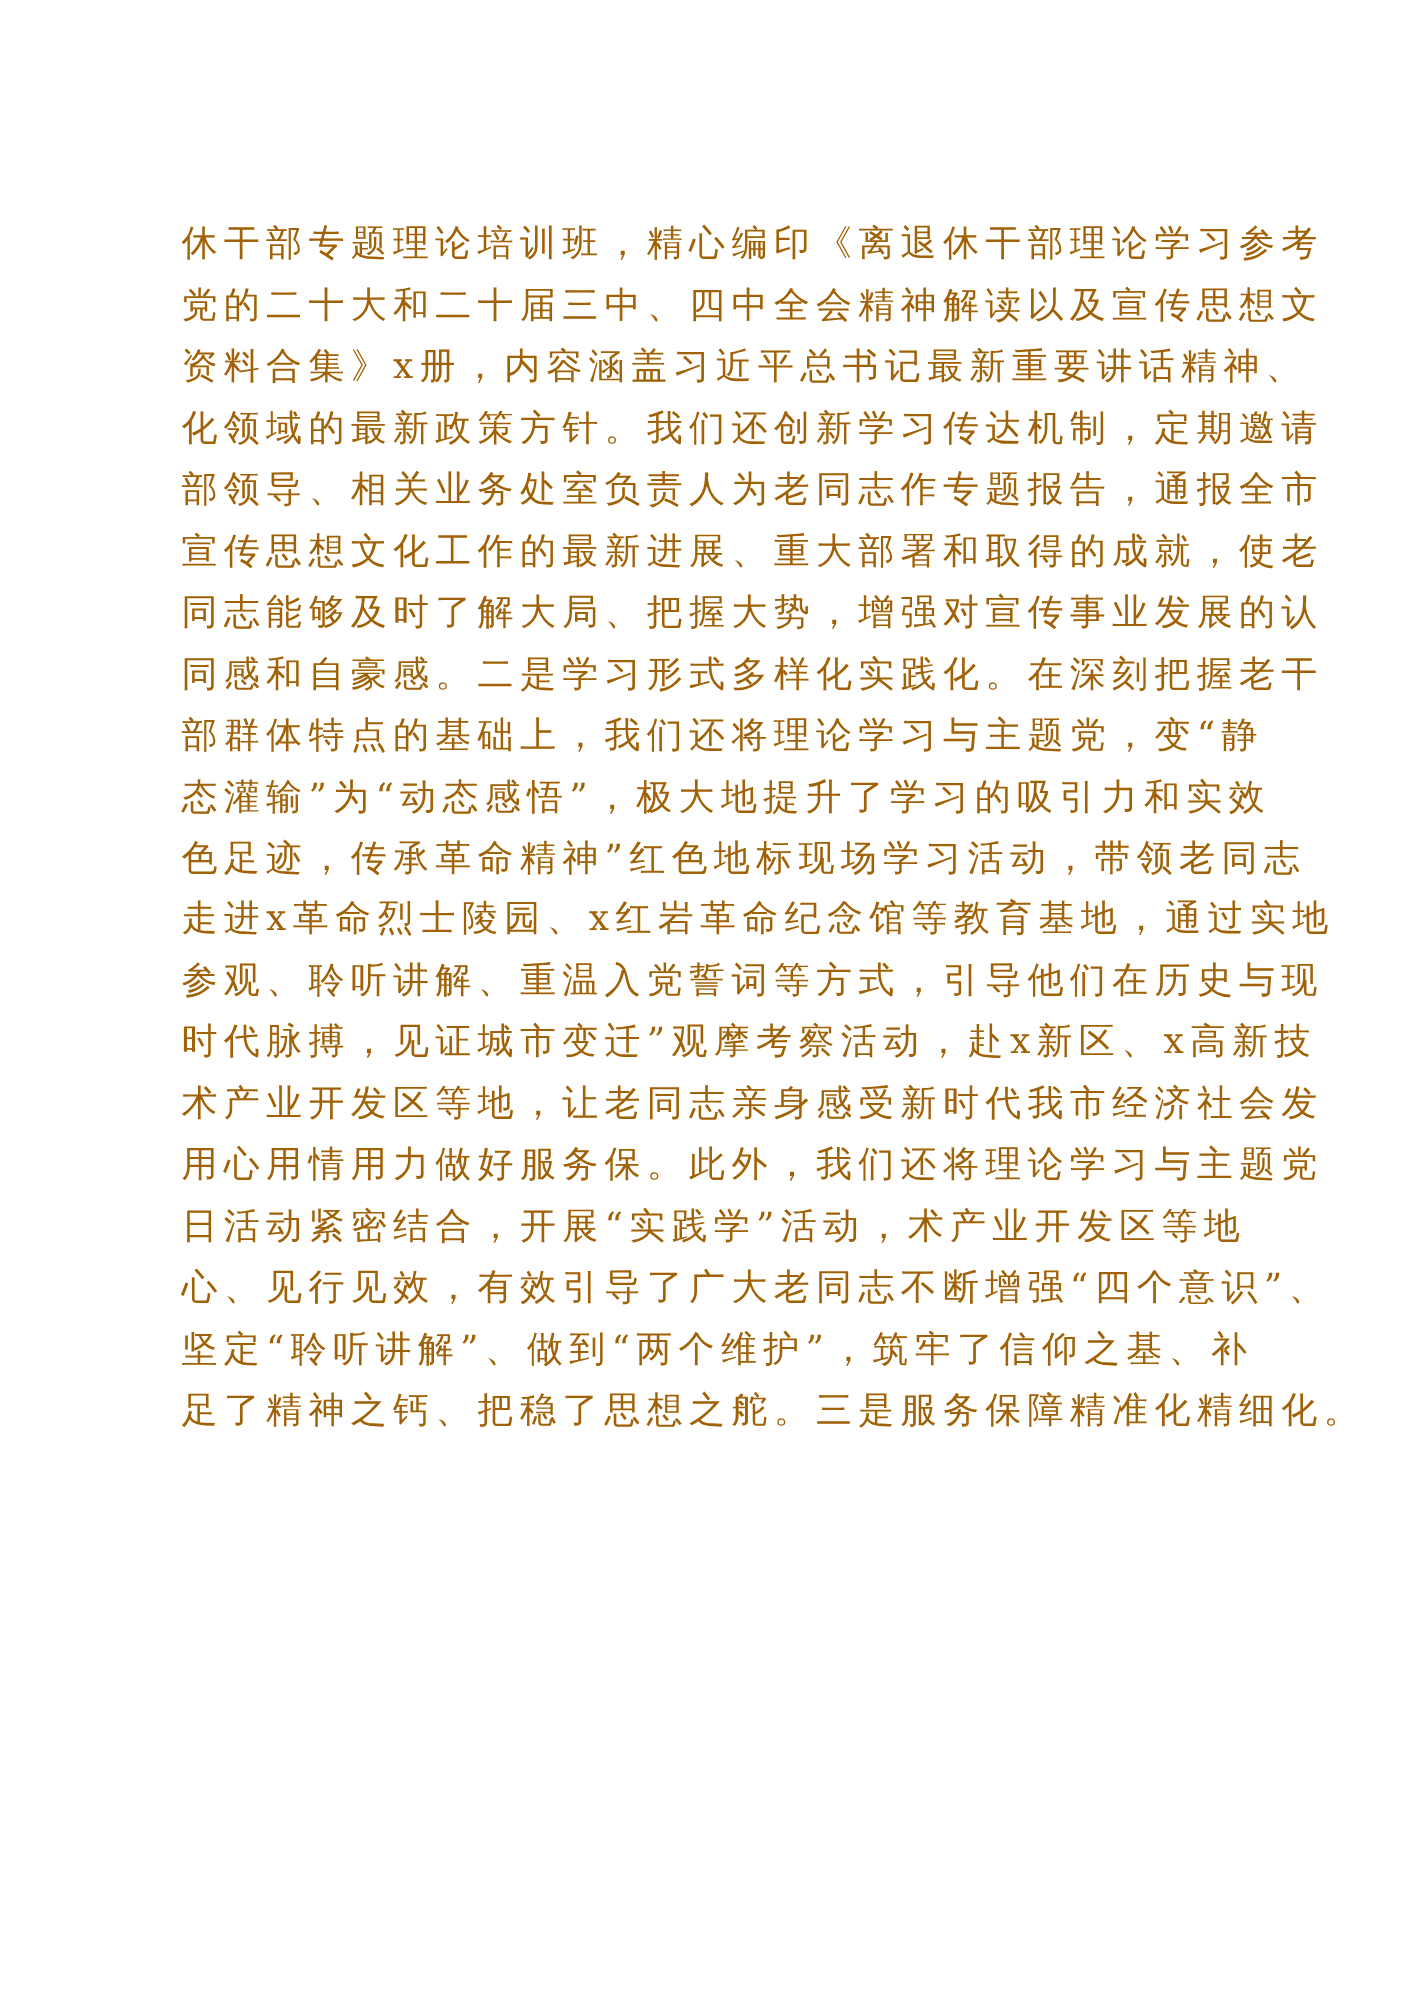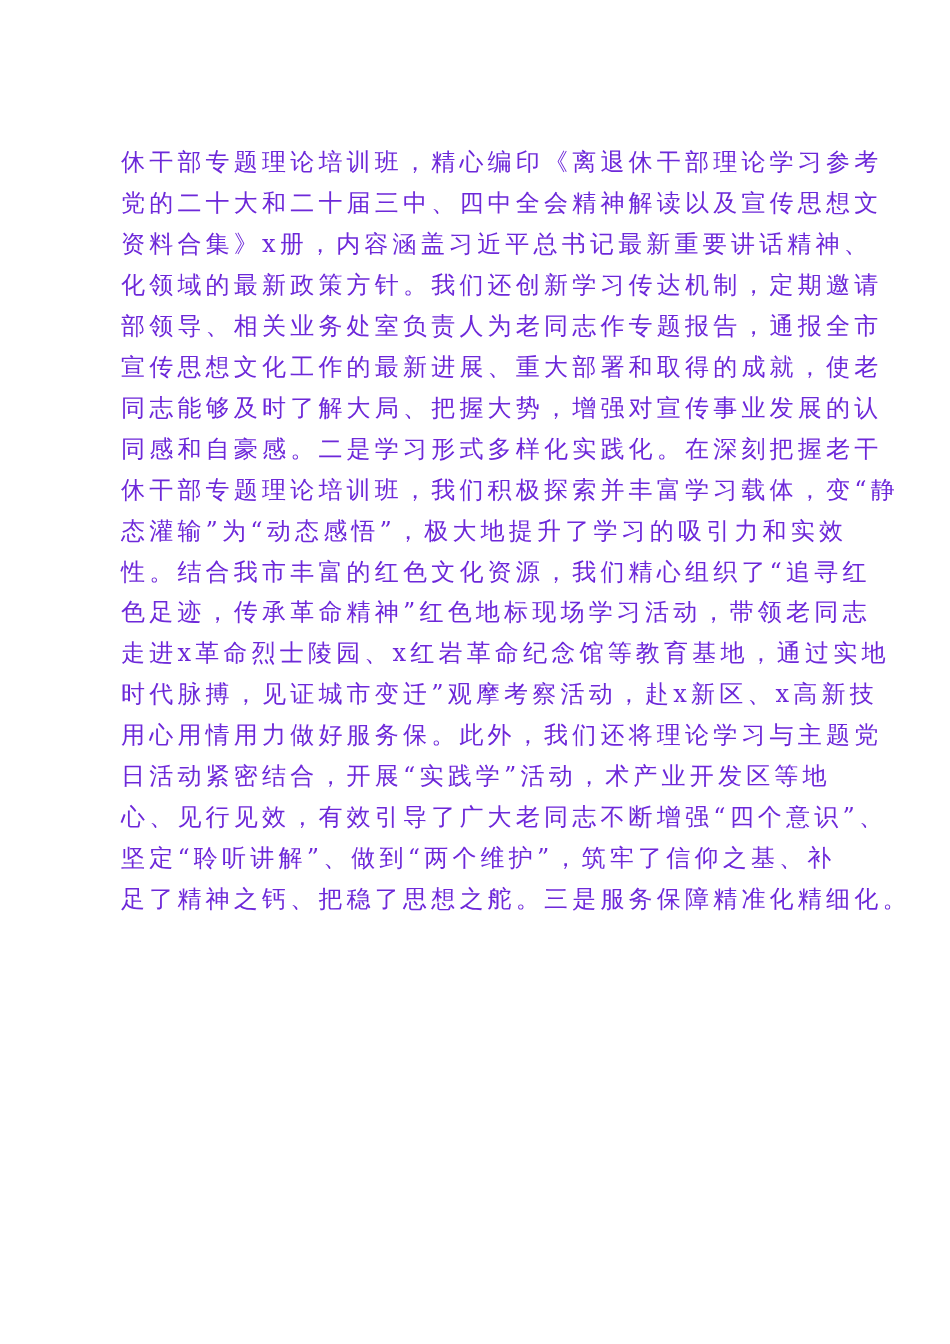--- a/index.html
+++ b/index.html
@@ -29,42 +29,43 @@
     margin: 0;
     padding: 0;
   }
   .line {
     display: block;
     height: 40.96px;
     line-height: 40.96px;
     font-family: "DejaVu Serif", "Liberation Serif", serif;
     font-size: 24px;
     letter-spacing: 4.2px;
-    color: #6d28d9;
+    color: #a16207;
     white-space: nowrap;
   }
 </style>
 </head>
 <body>
 
 <div class="page">
   <div class="body-text">
     <span class="line">休干部专题理论培训班，精心编印《离退休干部理论学习参考</span>
     <span class="line">党的二十大和二十届三中、四中全会精神解读以及宣传思想文</span>
     <span class="line">资料合集》x册，内容涵盖习近平总书记最新重要讲话精神、</span>
     <span class="line">化领域的最新政策方针。我们还创新学习传达机制，定期邀请</span>
     <span class="line">部领导、相关业务处室负责人为老同志作专题报告，通报全市</span>
     <span class="line">宣传思想文化工作的最新进展、重大部署和取得的成就，使老</span>
     <span class="line">同志能够及时了解大局、把握大势，增强对宣传事业发展的认</span>
     <span class="line">同感和自豪感。二是学习形式多样化实践化。在深刻把握老干</span>
-    <span class="line">休干部专题理论培训班，我们积极探索并丰富学习载体，变“静</span>
+    <span class="line">部群体特点的基础上，我们还将理论学习与主题党，变“静</span>
     <span class="line">态灌输”为“动态感悟”，极大地提升了学习的吸引力和实效</span>
-    <span class="line">性。结合我市丰富的红色文化资源，我们精心组织了“追寻红</span>
     <span class="line">色足迹，传承革命精神”红色地标现场学习活动，带领老同志</span>
     <span class="line">走进x革命烈士陵园、x红岩革命纪念馆等教育基地，通过实地</span>
+    <span class="line">参观、聆听讲解、重温入党誓词等方式，引导他们在历史与现</span>
     <span class="line">时代脉搏，见证城市变迁”观摩考察活动，赴x新区、x高新技</span>
+    <span class="line">术产业开发区等地，让老同志亲身感受新时代我市经济社会发</span>
     <span class="line">用心用情用力做好服务保。此外，我们还将理论学习与主题党</span>
     <span class="line">日活动紧密结合，开展“实践学”活动，术产业开发区等地</span>
     <span class="line">心、见行见效，有效引导了广大老同志不断增强“四个意识”、</span>
     <span class="line">坚定“聆听讲解”、做到“两个维护”，筑牢了信仰之基、补</span>
     <span class="line">足了精神之钙、把稳了思想之舵。三是服务保障精准化精细化。</span>
   </div>
 </div>
 
 </body></html>

